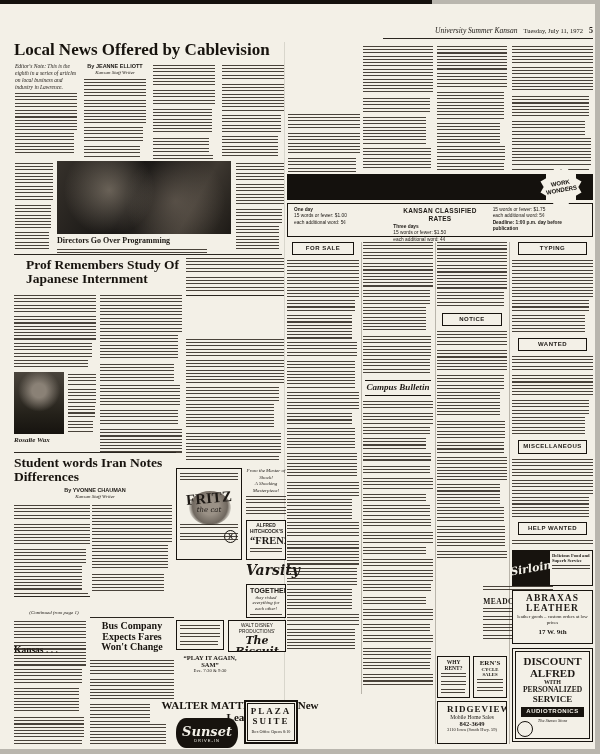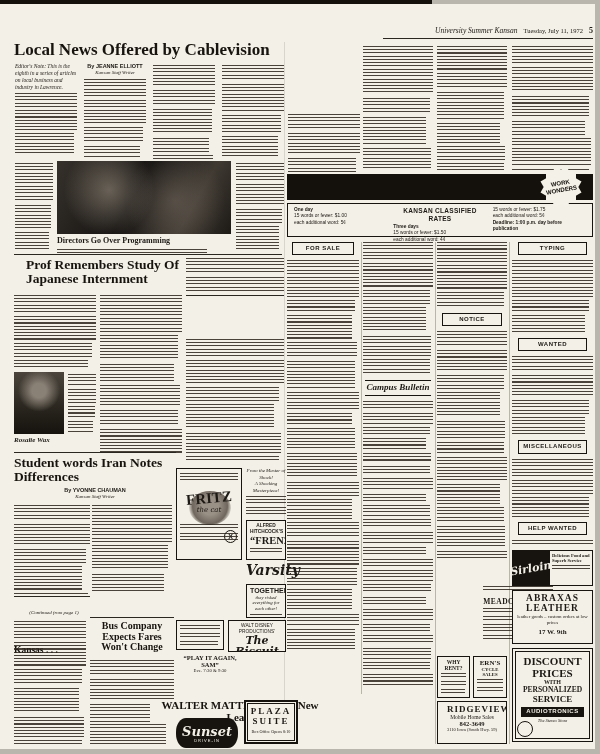--- a/index.html
+++ b/index.html
@@ -532,21 +532,21 @@
     </div>
   </div>
   <div class="abs adbox ctr" style="left:512px;top:590px;width:81px;height:54px;">
     <div class="b" style="font-size:9.5px;letter-spacing:1px;">ABRAXAS</div>
     <div class="b" style="font-size:9.5px;letter-spacing:1px;">LEATHER</div>
     <div style="font-size:4.8px;line-height:1.2;margin-top:1px;">leather goods – custom orders at low prices</div>
     <div class="b" style="font-size:7px;margin-top:2px;">17 W. 9th</div>
   </div>
   <div class="abs ctr" style="left:512px;top:648px;width:81px;height:94px;border:1px solid #17130e;box-shadow:inset 0 0 0 2px #f3f0e7, inset 0 0 0 3px #17130e;background:#f3f0e7;box-sizing:border-box;padding-top:6px;">
     <div class="b" style="font-size:11px;">DISCOUNT</div>
-    <div class="b" style="font-size:11px;">PRICES</div>
+    <div class="b" style="font-size:11px;">ALFRED</div>
     <div class="b" style="font-size:6px;">WITH</div>
     <div class="b" style="font-size:7.5px;">PERSONALIZED</div>
     <div class="b" style="font-size:9px;">SERVICE</div>
     <div style="margin:3px 8px 0;background:#17130e;color:#f4f1e8;font:bold 6px/1.6 'Liberation Sans',sans-serif;letter-spacing:.5px;">AUDIOTRONICS</div>
     <div class="i" style="font-size:4.5px;margin-top:1px;">The Stereo Store</div>
     <div class="stamp"></div>
   </div>
 
 </div>
 

